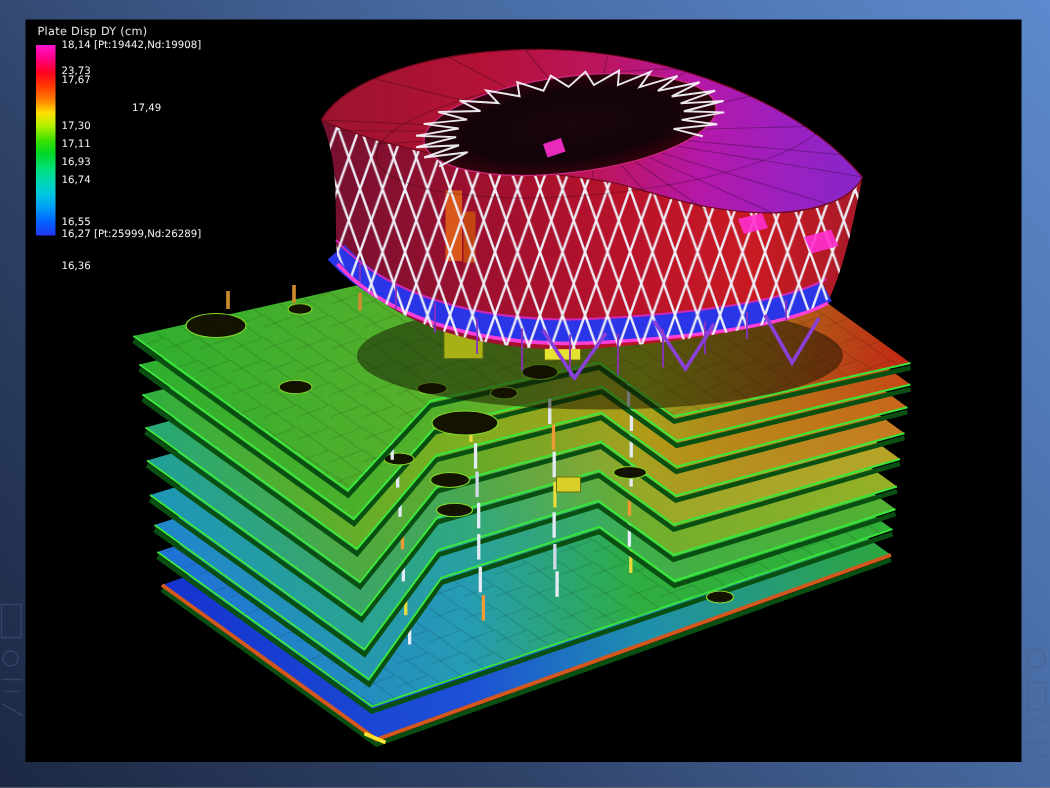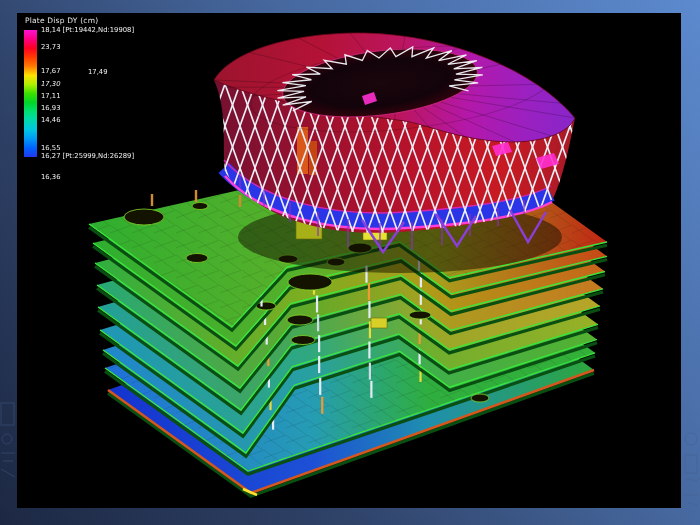--- a/index.html
+++ b/index.html
@@ -327,24 +327,24 @@
         <polyline points="510,210 528,242 546,212" fill="none" stroke="#8a3fd8" stroke-width="2.4"></polyline>
       </g>
     </svg>
 
   <div class="legend">
     <div class="legend-title">Plate Disp DY (cm)</div>
     <div class="legend-bar" id="legbar" style="background: linear-gradient(rgb(255, 18, 210), rgb(255, 0, 132), rgb(255, 0, 34), rgb(255, 58, 0), rgb(255, 122, 0), rgb(255, 224, 0), rgb(174, 240, 0), rgb(60, 224, 0), rgb(0, 214, 40), rgb(0, 224, 116), rgb(0, 216, 178), rgb(0, 198, 226), rgb(0, 154, 246), rgb(0, 98, 255), rgb(34, 56, 240));"></div>
     <div id="leglabels">
         <div class="legend-label" style="top: 13px;">18,14 [Pt:19442,Nd:19908]</div>
         <div class="legend-label" style="top: 30px;">23,73</div>
-        <div class="legend-label" style="top: 54px; text-align: center;">17,67</div>
+        <div class="legend-label" style="top: 36px; text-align: center;">17,67</div>
         <div class="legend-label" style="top: 55px; margin-left: 47px;">17,49</div>
-        <div class="legend-label" style="top: 67px; font-style: italic;">17,30</div>
+        <div class="legend-label" style="top: 67px;">17,30</div>
         <div class="legend-label" style="top: 79px;">17,11</div>
         <div class="legend-label" style="top: 91px;">16,93</div>
-        <div class="legend-label" style="top: 103px;">14,46</div>
+        <div class="legend-label" style="top: 103px;">16,74</div>
         <div class="legend-label" style="top: 131px;">16,55</div>
         <div class="legend-label" style="top: 127px; margin-top: 33px;">16,36</div>
         <div class="legend-label" style="top: 139px;">16,27 [Pt:25999,Nd:26289]</div>
       </div>
   </div>
 </div>
 
 </body></html>

